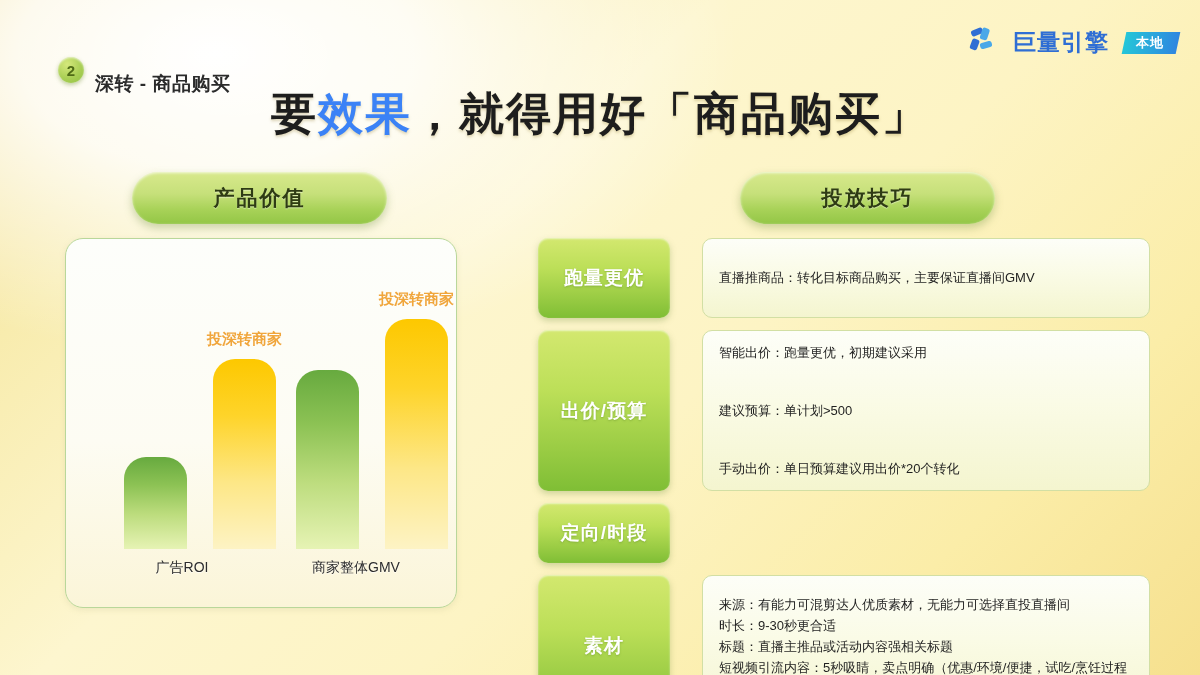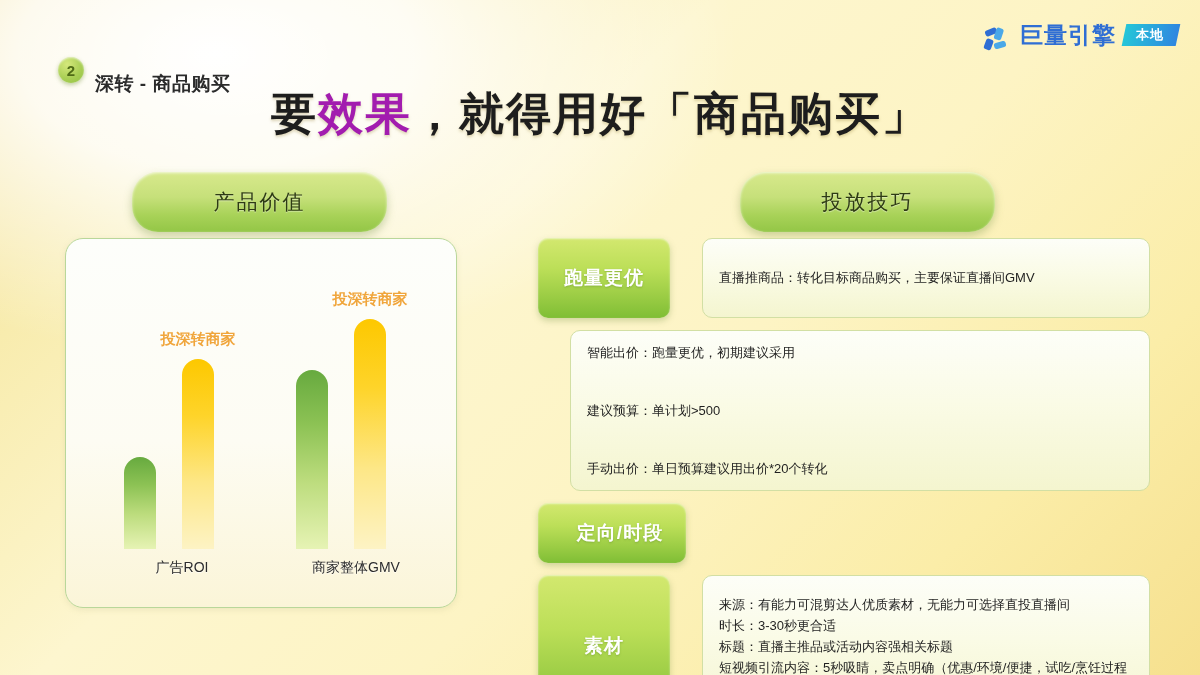--- a/index.html
+++ b/index.html
@@ -19,64 +19,64 @@
   .kicker-badge{
     width:26px;height:26px;border-radius:50%;
     background:radial-gradient(circle at 35% 28%, #d5e87c 0%, #aacf55 55%, #8fc03f 100%);
     box-shadow:0 2px 4px rgba(120,150,60,.45), inset 0 1px 2px rgba(255,255,255,.65);
     color:#4f6b16;font-size:15px;font-weight:bold;
     display:flex;align-items:center;justify-content:center;line-height:1;
   }
   .kicker-text{font-size:19px;color:#2b2b2b;font-weight:bold;letter-spacing:.5px;
     text-shadow:0 1px 1px rgba(255,255,255,.8);margin-top:28px;}
 
-  .brand{position:absolute;right:22px;top:24px;display:flex;align-items:flex-start;gap:8px;}
+  .brand{position:absolute;right:22px;top:24px;display:flex;align-items:flex-end;gap:15px;}
   .brand-mark{width:30px;height:30px;position:relative;}
   .brand-name{font-size:23px;font-weight:bold;color:#2f6ed4;letter-spacing:1px;line-height:1;}
   .brand-chip{
     position:relative;height:22px;padding:0 14px 0 12px;
     display:flex;align-items:center;justify-content:center;
     background:linear-gradient(90deg,#25c6d8 0%,#2f86e0 100%);
     color:#fff;font-size:13px;font-weight:bold;letter-spacing:1px;
     transform:skewX(-12deg);
   }
   .brand-chip span{transform:skewX(12deg);}
 
   
   .title{
     position:absolute;left:0;right:0;top:84px;text-align:center;
     font-size:45px;font-weight:bold;color:#1d1d1d;letter-spacing:2px;
     text-shadow:0 2px 3px rgba(160,140,70,.35);
   }
-  .title em{font-style:normal;color:#a21caf;}
+  .title em{font-style:normal;color:#3b82f6;}
 
   
   .pill{
-    position:absolute;height:60px;border-radius:26px;
+    position:absolute;height:52px;border-radius:26px;
     display:flex;align-items:center;justify-content:center;
-    font-size:21px;font-weight:normal;color:#2e3b14;letter-spacing:2px;
+    font-size:21px;font-weight:bold;color:#2e3b14;letter-spacing:2px;
     background:linear-gradient(180deg,#d8e98c 0%,#c6e07a 42%,#a8d258 72%,#93c646 100%);
     box-shadow:0 4px 9px rgba(120,150,70,.38), inset 0 1px 3px rgba(255,255,255,.75);
     text-shadow:0 1px 1px rgba(255,255,255,.45);
   }
   #pill-left{left:132px;top:172px;width:255px;}
   #pill-right{left:740px;top:172px;width:255px;text-align:right;}
 
   
   .chart-card{
     position:absolute;left:65px;top:238px;width:390px;height:368px;
     border:1px solid #b9d79a;border-radius:18px;
     background:linear-gradient(180deg,#fdfefb 0%,#fdfcf3 55%,#fbf5d8 100%);
     box-shadow:0 2px 6px rgba(170,170,120,.18);
   }
   .plot{position:absolute;left:0;right:0;top:22px;bottom:58px;}
   .group{position:absolute;bottom:0;display:flex;align-items:flex-end;gap:14px;}
   #group-0{left:46px;}
   #group-1{left:218px;}
-  .bar{width:32px;border-radius:22px 22px 0 0;position:relative;margin-left:12px;}
+  .bar{width:63px;border-radius:22px 22px 0 0;position:relative;margin-left:12px;}
   .bar.green{background:linear-gradient(180deg,#67aa3f 0%,#8cc254 30%,#bcdc7d 62%,#e6f3b4 100%);}
   .bar.yellow{background:linear-gradient(180deg,#fdc800 0%,#fed42a 30%,#fde787 65%,#fdf3c4 100%);}
   .bar-label{
     position:absolute;left:50%;transform:translateX(-50%);
     bottom:100%;margin-bottom:10px;white-space:nowrap;
     font-size:15px;font-weight:bold;color:#f0a63c;
     text-shadow:0 1px 1px rgba(255,255,255,.9);
   }
   .cat-row{position:absolute;left:4px;right:0;bottom:22px;height:26px;}
   .cat{position:absolute;font-size:14px;color:#2c2c2c;white-space:nowrap;
@@ -96,21 +96,21 @@
   }
   .tip-body{
     flex:1;margin-left:32px;border:1px solid #d2dfa4;border-radius:10px;
     background:linear-gradient(180deg,#fdfef8 0%,#fafbe6 45%,#f4f5cf 100%);
     padding:11px 16px;display:flex;flex-direction:column;justify-content:center;
   }
   .tip-line{font-size:13px;color:#1f1f1f;line-height:1.62;white-space:nowrap;}
   .tip-line.wrap{white-space:normal;}
   #row-0 .tip-key,#row-0 .tip-body{min-height:56px;}
   #row-1 .tip-key,#row-1 .tip-body{min-height:76px;gap:37px;}
-  #row-2 .tip-key,#row-2 .tip-body{min-height:60px;padding-left:16px;}
+  #row-2 .tip-key,#row-2 .tip-body{min-height:60px;}
   #row-3 .tip-key,#row-3 .tip-body{min-height:118px;}
 </style>
 </head>
 <body>
 
 <div class="slide">
 
   <div class="kicker">
     <div class="kicker-badge">2</div>
     <div class="kicker-text">深转 - 商品购买</div>
@@ -162,35 +162,36 @@
   <div class="tips">
 
     <div class="tip-row" id="row-0">
       <div class="tip-key">跑量更优</div>
       <div class="tip-body">
         <div class="tip-line">直播推商品：转化目标商品购买，主要保证直播间GMV</div>
       </div>
     </div>
 
     <div class="tip-row" id="row-1">
+      <div class="tip-key">出价/预算</div>
       <div class="tip-body">
         <div class="tip-line">智能出价：跑量更优，初期建议采用</div>
         <div class="tip-line">建议预算：单计划&gt;500</div>
         <div class="tip-line">手动出价：单日预算建议用出价*20个转化</div>
       </div>
     </div>
 
     <div class="tip-row" id="row-2">
       <div class="tip-key">定向/时段</div>
     </div>
 
     <div class="tip-row" id="row-3">
       <div class="tip-key">素材</div>
       <div class="tip-body">
         <div class="tip-line">来源：有能力可混剪达人优质素材，无能力可选择直投直播间</div>
-        <div class="tip-line">时长：3-30秒更合适</div>
+        <div class="tip-line">时长：9-30秒更合适</div>
         <div class="tip-line">标题：直播主推品或活动内容强相关标题</div>
         <div class="tip-line wrap">短视频引流内容：5秒吸睛，卖点明确（优惠/环境/便捷，试吃/烹饪过程展示，并引导点击锚点）</div>
       </div>
     </div>
 
   </div>
 </div>
 
 </body></html>

